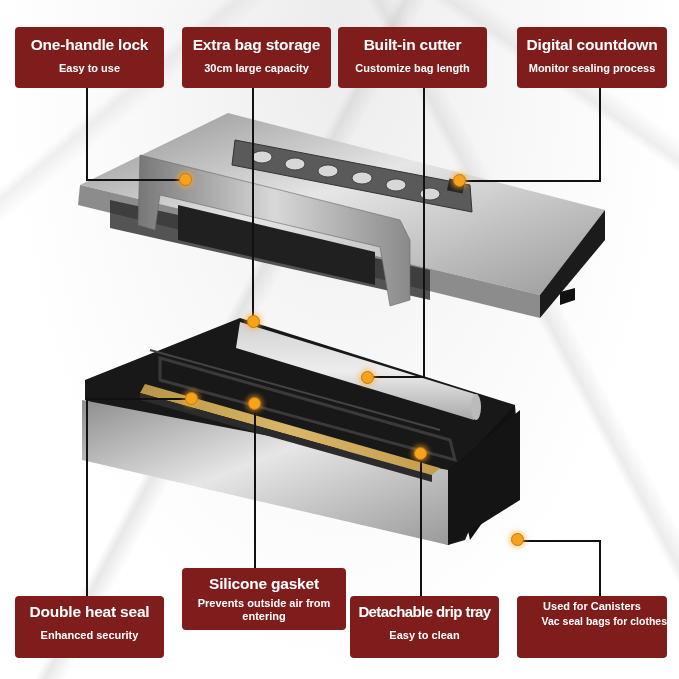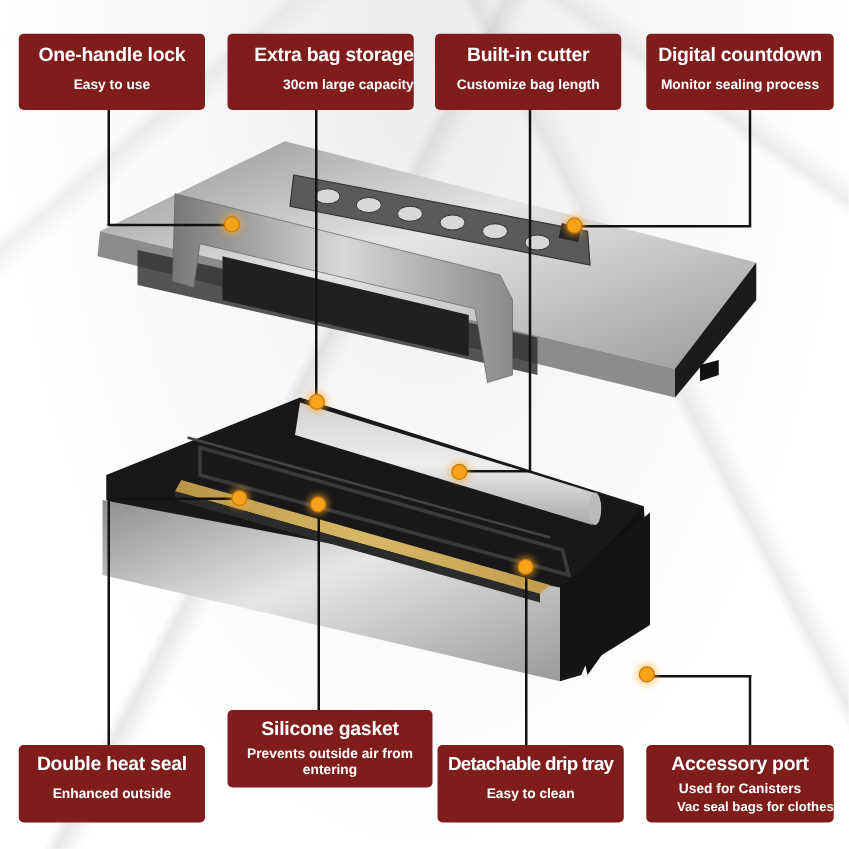--- a/index.html
+++ b/index.html
@@ -108,42 +108,41 @@
 <div class="dot" style="left:453px;top:174px;"></div>
 <div class="dot" style="left:185px;top:392px;"></div>
 <div class="dot" style="left:248px;top:397px;"></div>
 <div class="dot" style="left:414px;top:447px;"></div>
 <div class="dot" style="left:511px;top:533px;"></div>
 
 <div class="label" style="left:15px;top:27px;width:149px;height:61px;">
   <div class="t">One-handle lock</div>
   <div class="s">Easy to use</div>
 </div>
-<div class="label" style="left:182px;top:27px;width:149px;height:61px;text-align:right;">
+<div class="label" style="left:182px;top:27px;width:149px;height:61px;">
   <div class="t">Extra bag storage</div>
   <div class="s">30cm large capacity</div>
 </div>
-<div class="label" style="left:348px;top:27px;width:149px;height:61px;">
+<div class="label" style="left:338px;top:27px;width:149px;height:61px;">
   <div class="t">Built-in cutter</div>
   <div class="s">Customize bag length</div>
 </div>
 <div class="label" style="left:517px;top:27px;width:150px;height:61px;">
   <div class="t">Digital countdown</div>
   <div class="s">Monitor sealing process</div>
 </div>
 
 <div class="label bot" style="left:15px;top:596px;width:149px;height:62px;">
   <div class="t">Double heat seal</div>
-  <div class="s" style="margin-top:8px;">Enhanced outside</div>
+  <div class="s" style="margin-top:8px;">Enhanced security</div>
 </div>
 <div class="label bot" style="left:182px;top:568px;width:164px;height:62px;">
   <div class="t">Silicone gasket</div>
   <div class="s" style="white-space:normal;padding:0 2px;">Prevents outside air from entering</div>
 </div>
 <div class="label bot" style="left:350px;top:596px;width:149px;height:62px;">
   <div class="t" style="letter-spacing:-0.6px;font-size:15px;">Detachable drip tray</div>
   <div class="s" style="margin-top:8px;">Easy to clean</div>
 </div>
 <div class="label bot" style="left:517px;top:596px;width:150px;height:62px;">
-  <div class="t">Accessory port</div>
   <div class="s">Used for Canisters</div>
   <div class="s" style="margin-top:2px;font-size:10.5px;text-align:right;">Vac seal bags for clothes</div>
 </div>
 
 </body></html>

